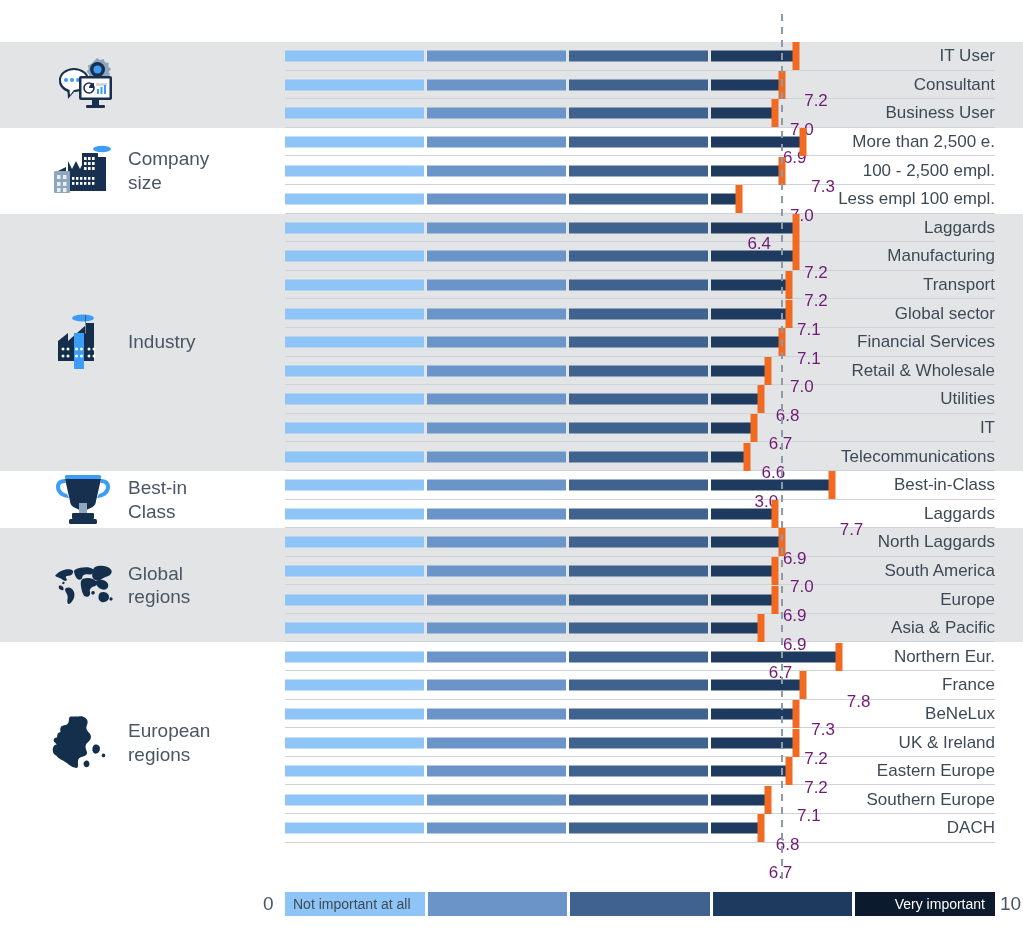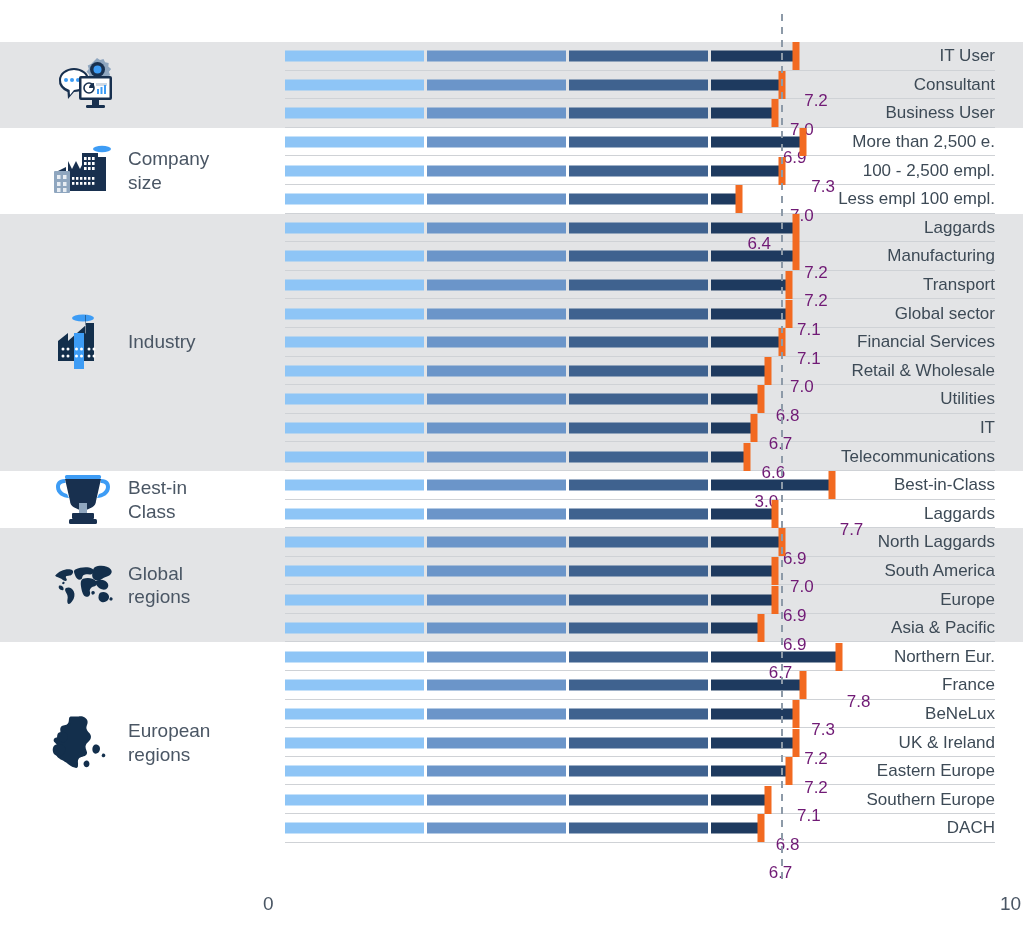--- a/index.html
+++ b/index.html
@@ -768,16 +768,27 @@
             <div class="value" style="left: 483.7px;">6.7</div>
             <div class="cat-label">DACH</div>
             <div class="row-sep"></div>
           </div>
         </div>
       </div>
     </div>
 
   <div class="legend">
     <div class="legend-zero">0</div>
+    <div class="legend-bar" id="legend-bar">
+        <div class="legend-seg" style="width: 139.6px; background: rgb(142, 197, 246);">
+          <span class="legend-text-left" style="color: rgb(61, 74, 86);">Not important at all</span>
+        </div>
+        <div class="legend-seg" style="width: 139.6px; background: rgb(107, 149, 201);"></div>
+        <div class="legend-seg" style="width: 139.6px; background: rgb(63, 98, 143);"></div>
+        <div class="legend-seg" style="width: 139.6px; background: rgb(30, 58, 95);"></div>
+        <div class="legend-seg" style="width: 139.6px; background: rgb(12, 26, 46);">
+          <span class="legend-text-right" style="color: rgb(255, 255, 255);">Very important</span>
+        </div>
+      </div>
     <div class="legend-ten">10</div>
   </div>
 
 </div>
 
 </body></html>

